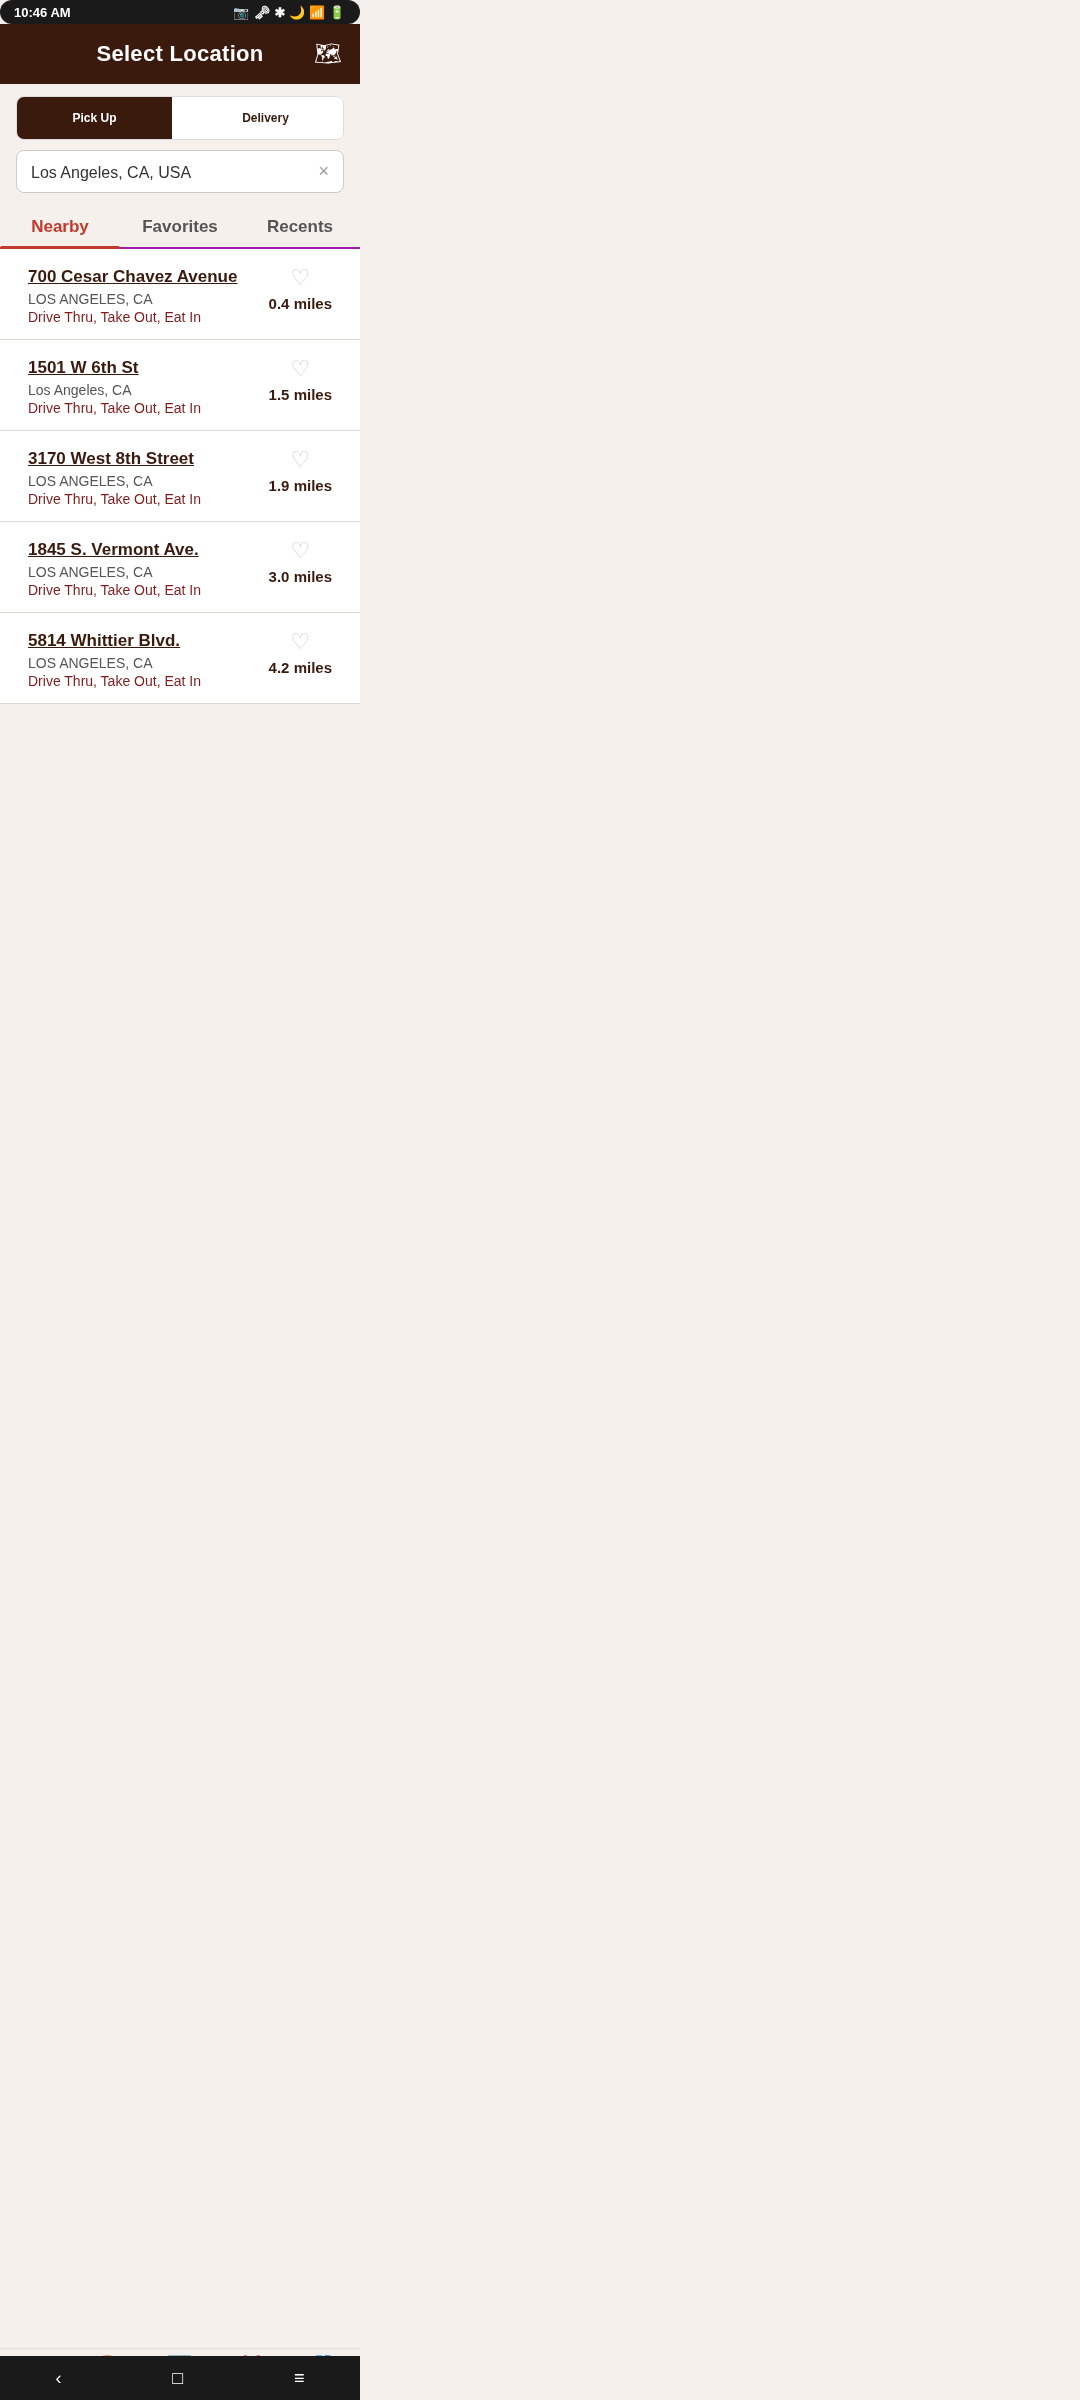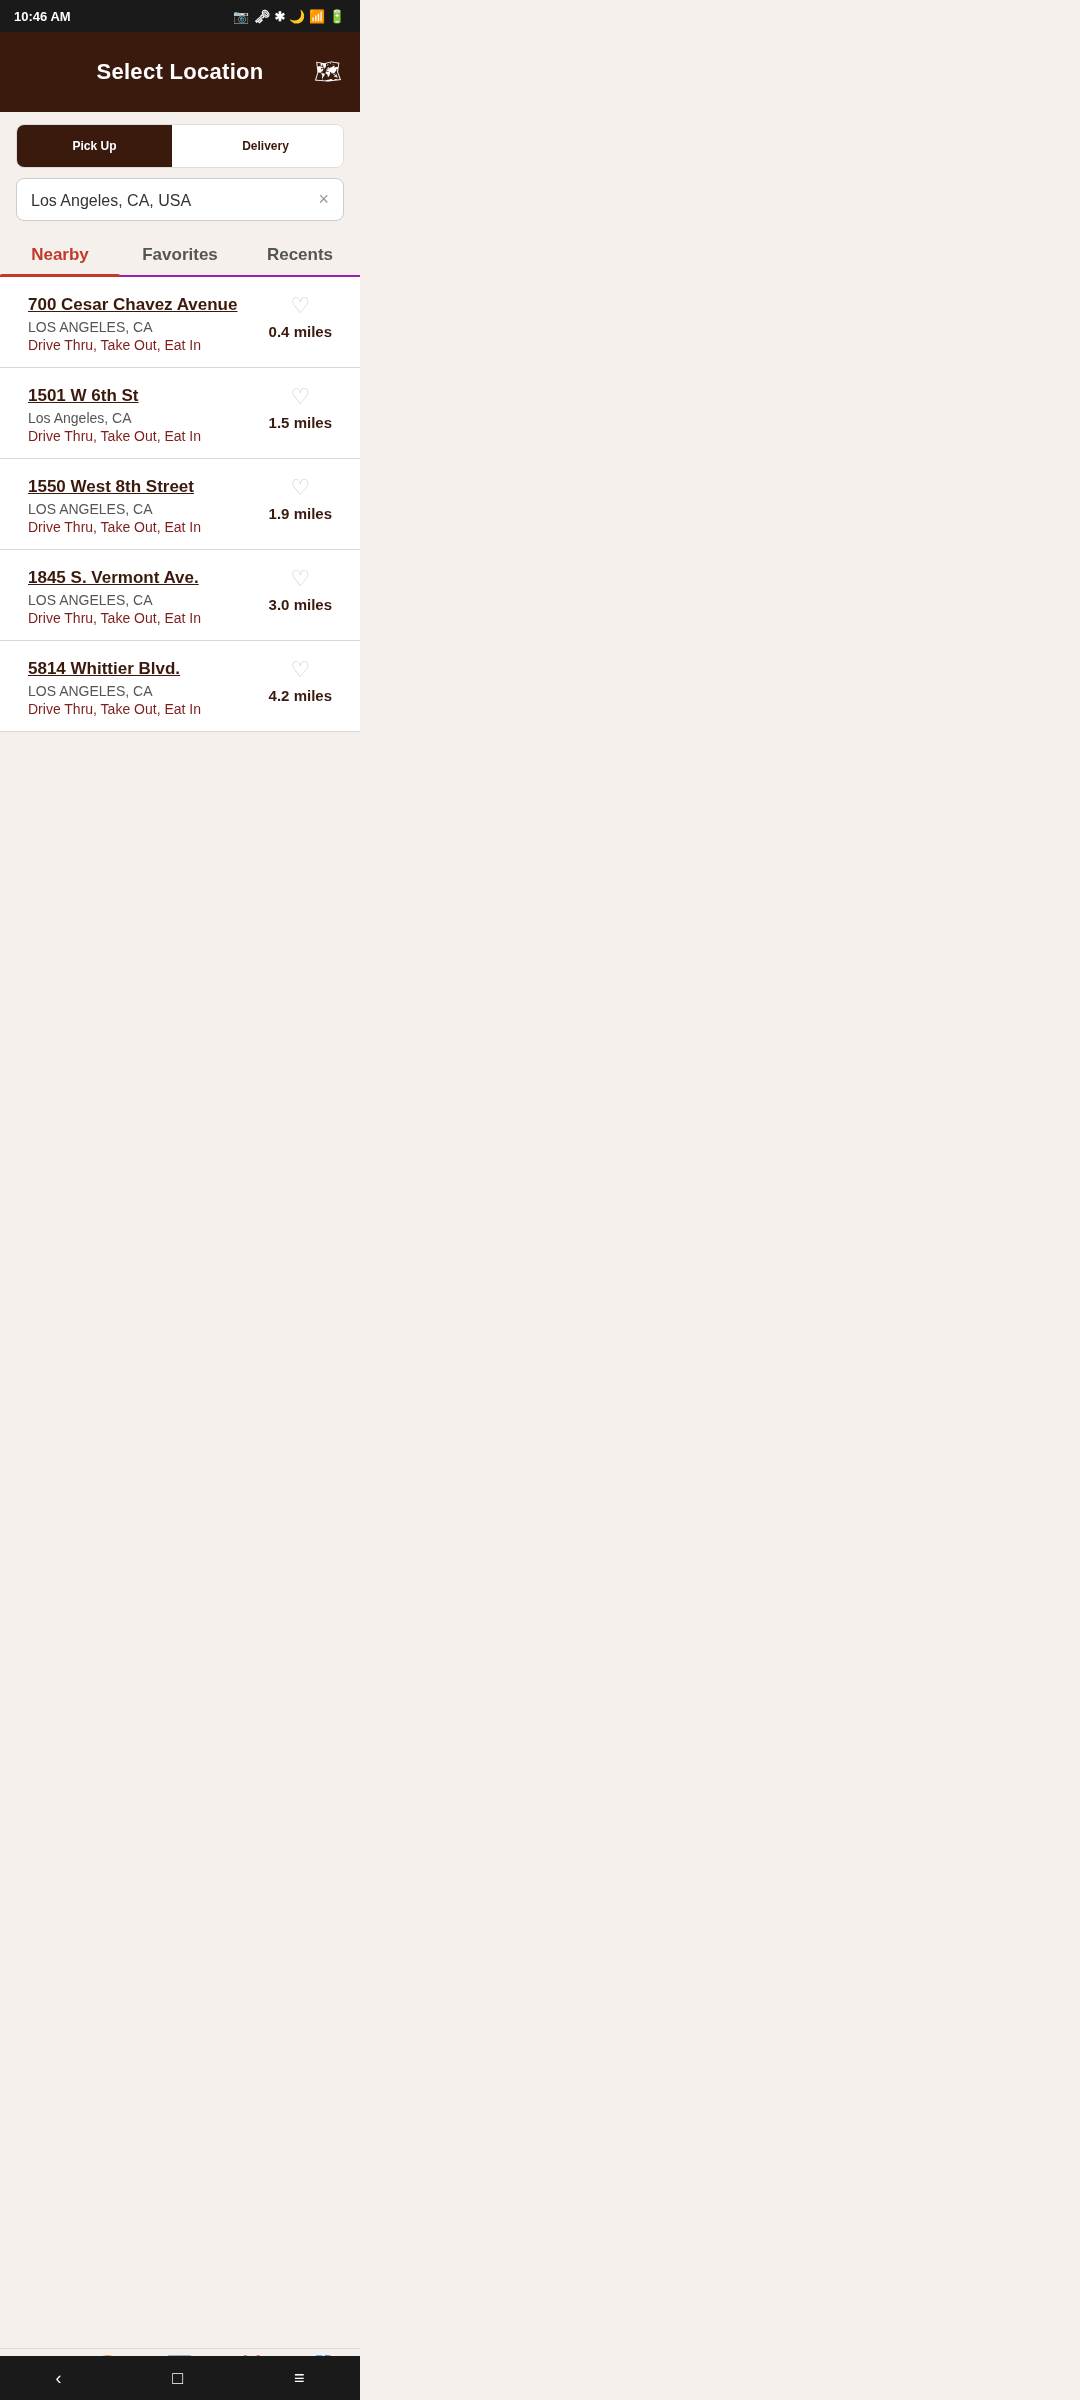--- a/index.html
+++ b/index.html
@@ -16,40 +16,41 @@
     
     .status-bar {
       background: #1a1a1a;
       color: #fff;
       display: flex;
       justify-content: space-between;
       align-items: center;
       padding: 6px 14px;
       font-size: 12px;
       font-weight: 600;
-      height: 32px;
+      height: 24px;
+      border-radius: 14px;
     }
     .status-left { font-size: 13px; font-weight: 700; }
     .status-right {
       display: flex;
       align-items: center;
       gap: 4px;
       font-size: 11px;
     }
     .status-icon { font-size: 13px; }
 
     
     .header {
       background: #3b1a0e;
       display: flex;
       align-items: center;
       justify-content: center;
       padding: 16px 20px;
       position: relative;
-      height: 80px;
+      height: 60px;
     }
     .header-title {
       color: #fff;
       font-size: 22px;
       font-weight: 800;
       letter-spacing: 0.3px;
     }
     .header-map-icon {
       position: absolute;
       right: 18px;
@@ -295,21 +296,21 @@
       <div class="location-city">Los Angeles, CA</div>
       <div class="location-services">Drive Thru, Take Out, Eat In</div>
     </div>
     <div class="location-right">
       <span class="heart-icon">♡</span>
       <span class="location-distance">1.5 miles</span>
     </div>
   </div>
     <div class="location-item">
     <div class="location-info">
-      <div class="location-name">1550 West 8th Street</div>
+      <div class="location-name">3170 West 8th Street</div>
       <div class="location-city">LOS ANGELES, CA</div>
       <div class="location-services">Drive Thru, Take Out, Eat In</div>
     </div>
     <div class="location-right">
       <span class="heart-icon">♡</span>
       <span class="location-distance">1.9 miles</span>
     </div>
   </div>
     <div class="location-item">
     <div class="location-info">

